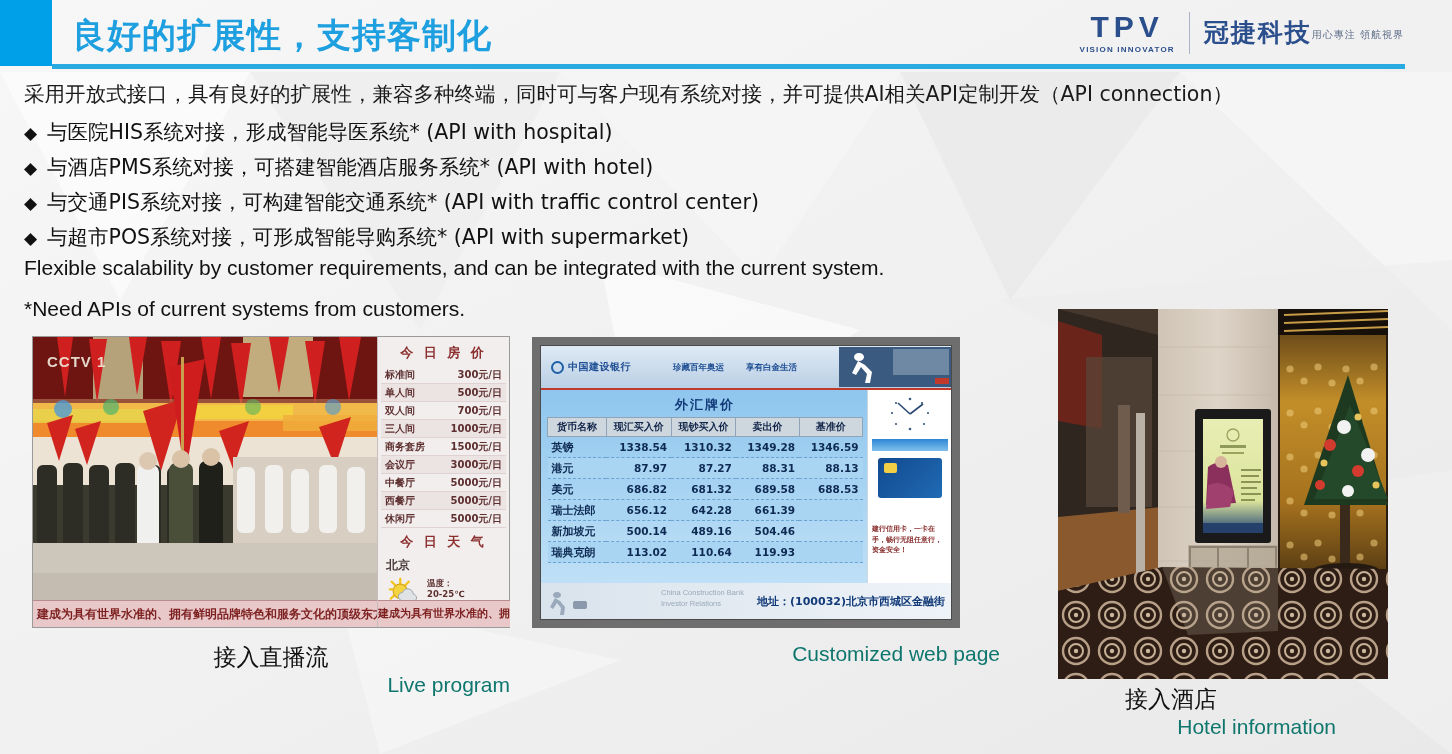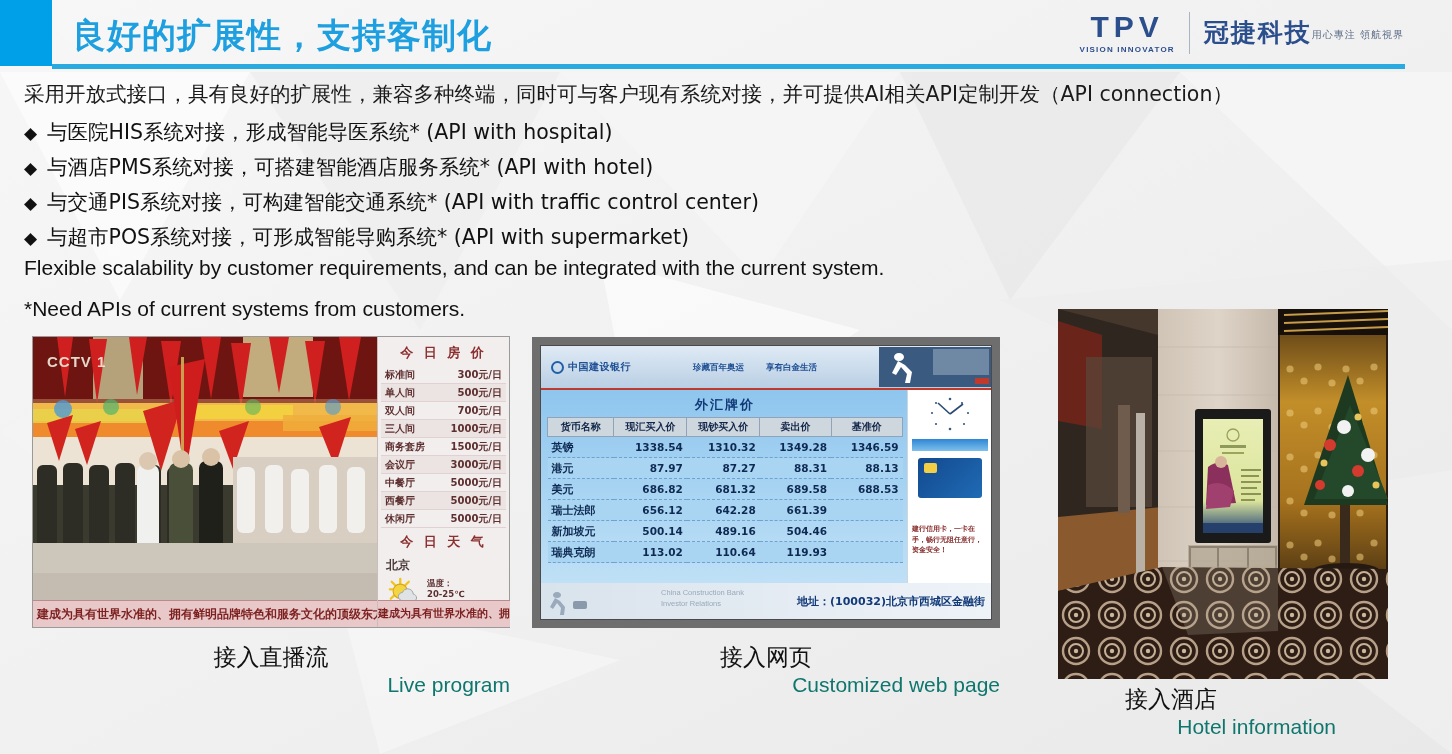--- a/index.html
+++ b/index.html
@@ -80,21 +80,21 @@
   #weather-body{display:flex;align-items:center;gap:3px;padding-left:5px;margin-top:2px;}
   #sun-icon{width:38px;height:38px;position:relative;flex:0 0 38px;}
   #weather-text{font-size:8.5px;color:#5d2f2f;line-height:1.35;font-weight:bold;
                 font-family:"DejaVu Sans",sans-serif;}
   #fig1-panel-ticker{position:absolute;left:0;bottom:0;width:132px;height:26px;background:#e9c8c9;
                      border-top:1px solid #b98b8c;overflow:hidden;}
   #fig1-panel-ticker span{display:block;font-size:11px;color:#7c1f1f;line-height:26px;white-space:nowrap;
                           font-weight:bold;font-family:"DejaVu Sans",sans-serif;}
   #fig1-cap{position:absolute;left:32px;top:642px;width:478px;}
   
-  #fig2{position:absolute;left:532px;top:337px;width:468px;height:291px;
+  #fig2{position:absolute;left:532px;top:337px;width:428px;height:291px;
         background:#6e6e6e;padding:8px;box-sizing:border-box;}
   #fig2-inner{width:100%;height:100%;background:#fff;display:flex;flex-direction:column;
               border:1px solid #4a4a4a;box-sizing:border-box;}
   #bank-top{height:42px;background:linear-gradient(180deg,#dfeaf5,#b9cfe4);position:relative;
             border-bottom:2px solid #c0392b;display:flex;align-items:center;}
   #bank-logo{display:flex;align-items:center;gap:4px;padding-left:10px;}
   #bank-logo-mark{width:13px;height:13px;border-radius:50%;border:2.5px solid #1f5fa8;box-sizing:border-box;}
   #bank-logo-text{font-size:10px;font-weight:bold;color:#1f4f94;letter-spacing:.5px;
                   font-family:"DejaVu Sans",sans-serif;}
   #bank-slogans{flex:1;display:flex;justify-content:center;gap:22px;padding-top:2px;}
@@ -454,21 +454,20 @@
       </svg>
       <div id="bank-bottom-en">
           <div>China Construction Bank</div>
           <div>Investor Relations</div>
         </div>
       <div id="bank-addr">地址：(100032)北京市西城区金融街</div>
     </div>
   </div>
 </div>
 <div id="fig2-cap">
-  <div class="fig-caption-cn">接入网页</div>
   <div class="fig-caption-en">Customized web page</div>
 </div>
 
 <div id="fig3">
   <svg viewBox="0 0 330 370" preserveAspectRatio="none" style="width:330px;height:370px;">
     <defs>
       <linearGradient id="wall" x1="0" y1="0" x2="1" y2="0">
         <stop offset="0%" stop-color="#cfc4b6"></stop>
           <stop offset="50%" stop-color="#ded4c7"></stop>
         <stop offset="100%" stop-color="#c5b9ab"></stop>

